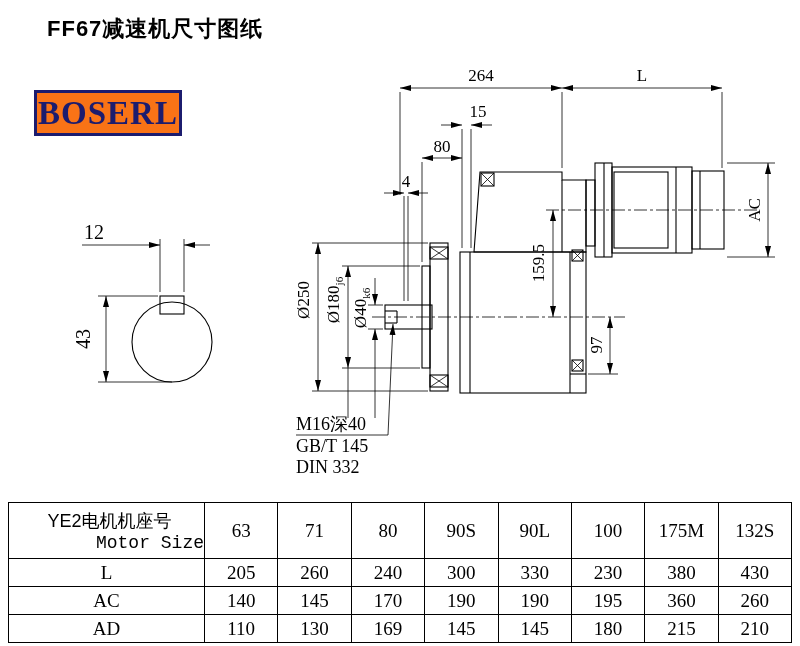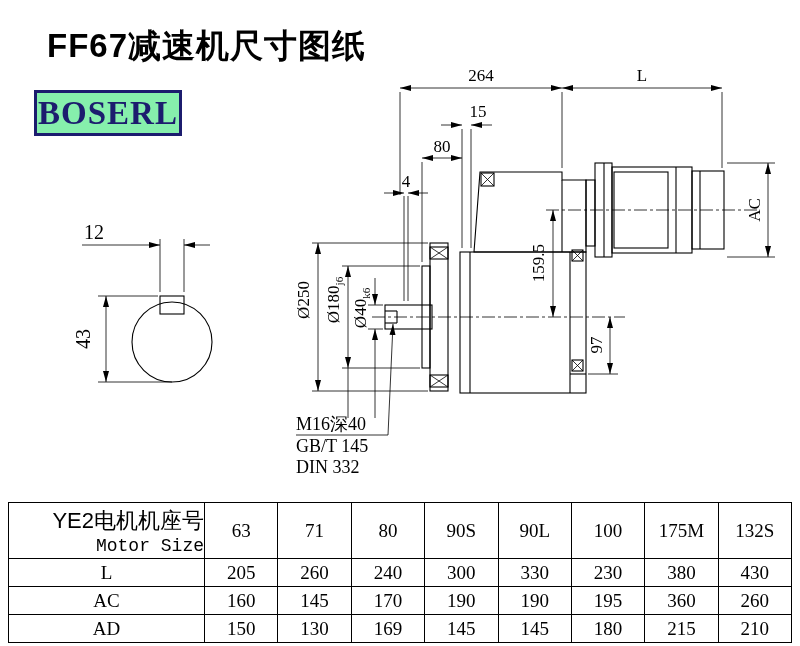--- a/index.html
+++ b/index.html
@@ -1,33 +1,33 @@
 <!DOCTYPE html>
 <html><head>
 <meta charset="utf-8">
 <style>
   *{margin:0;padding:0;box-sizing:border-box}
   html,body{width:800px;height:646px;background:#fff;overflow:hidden}
   body{position:relative;font-family:"Liberation Sans",sans-serif;color:#000}
-  .page-title{position:absolute;left:47px;top:24px;font-size:33px;font-weight:bold;letter-spacing:1px;
+  .page-title{position:absolute;left:47px;top:14px;font-size:22px;font-weight:bold;letter-spacing:1px;
     font-family:"Liberation Sans",sans-serif}
   .logo-box{position:absolute;left:34px;top:90px;width:148px;height:46px;border:3px solid #1c1c6e;
-    background:#86efac;display:flex;align-items:center;justify-content:center}
+    background:#f97316;display:flex;align-items:center;justify-content:center}
   .logo-box span{font-family:"Liberation Serif",serif;font-weight:bold;font-size:33px;color:#1c1c6e;letter-spacing:1px}
   svg.drawing{position:absolute;left:0;top:0}
   svg .geo{stroke:#000;stroke-width:1.1;fill:none}
   svg .thin{stroke:#000;stroke-width:0.8;fill:none}
   svg .cl{stroke:#000;stroke-width:0.8;fill:none;stroke-dasharray:13 3 3 3}
   svg text{fill:#000;font-family:"Liberation Serif",serif;stroke:none}
   table.size-table{position:absolute;left:8px;top:502px;width:784px;border-collapse:collapse;
     table-layout:fixed;text-align:center}
   .size-table td{border:1px solid #000;font-family:"Liberation Serif",serif;font-size:19px;height:28px;padding:0;vertical-align:middle}
   .size-table td.c0{width:196px}
   .size-table tr.hdr td{height:56px}
-  .hdr .cn{font-size:22px;text-align:right;padding-left:6px;font-family:"Liberation Sans",sans-serif}
+  .hdr .cn{font-size:18px;text-align:center;padding-left:6px;font-family:"Liberation Sans",sans-serif}
   .hdr .en{font-size:18px;text-align:right;padding-left:12px;font-family:"Liberation Mono","DejaVu Sans Mono",monospace}
 </style>
 </head>
 <body>
 
 <div class="page-title">FF67减速机尺寸图纸</div>
 
 <div class="logo-box">
   <span>BOSERL</span>
 </div>
@@ -197,32 +197,32 @@
     <td>260</td>
     <td>240</td>
     <td>300</td>
     <td>330</td>
     <td>230</td>
     <td>380</td>
     <td>430</td>
   </tr>
   <tr>
     <td class="c0">AC</td>
-    <td>160</td>
+    <td>140</td>
     <td>145</td>
     <td>170</td>
     <td>190</td>
     <td>190</td>
     <td>195</td>
     <td>360</td>
     <td>260</td>
   </tr>
   <tr>
     <td class="c0">AD</td>
-    <td>150</td>
+    <td>110</td>
     <td>130</td>
     <td>169</td>
     <td>145</td>
     <td>145</td>
     <td>180</td>
     <td>215</td>
     <td>210</td>
   </tr>
 </tbody>
   </table>

